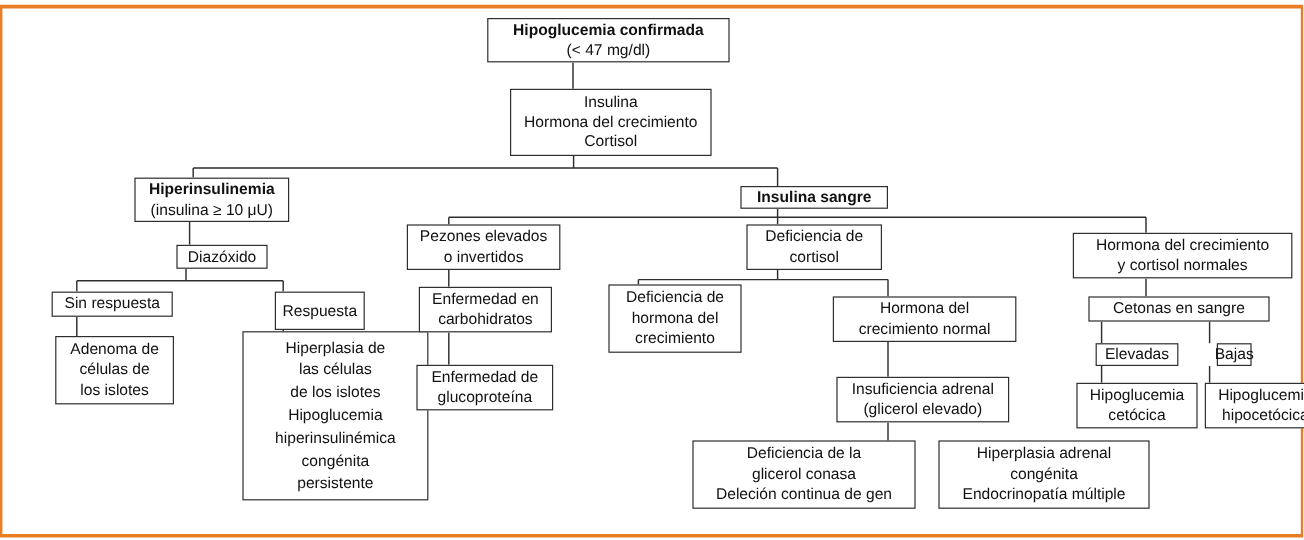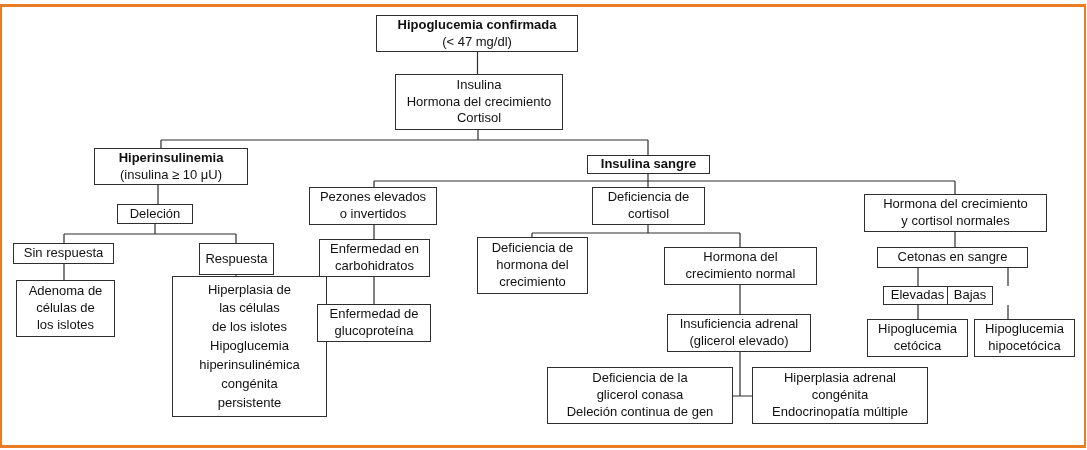--- a/index.html
+++ b/index.html
@@ -11,21 +11,21 @@
   .frame{
     position:absolute;left:0;top:4px;right:1px;bottom:2px;
     border:2px solid #e87d25;border-top-width:3px;border-bottom-width:3px;
     pointer-events:none;
   }
   svg.connectors{position:absolute;left:0;top:0;pointer-events:none;}
   svg.connectors path{stroke:#2e2e2e;stroke-width:1.2;fill:none;}
   .node{
     position:absolute;background:#fff;border:1px solid #2e2e2e;
     display:flex;flex-direction:column;align-items:center;justify-content:center;
-    text-align:center;font-size:13px;line-height:1.3;padding:1px 3px;
+    text-align:center;font-size:13px;line-height:1.3;padding:1px 3px;margin-left:30px;
   }
   .node .t{white-space:pre-line;}
   .bold{font-weight:bold;}
   .root{border-width:1.5px;}
 </style>
 </head>
 <body>
 
 <div class="frame" style="border-color: rgb(232, 125, 37);"></div>
 
@@ -52,31 +52,31 @@
   <span class="bold">Hipoglucemia confirmada</span>
   <span>(&lt; 47 mg/dl)</span>
 </div>
 
 <div class="node" style="left:395px;top:74px;width:168px;height:56px">
   <span class="t">Insulina
 Hormona del crecimiento
 Cortisol</span>
 </div>
 
-<div class="node" style="left:94px;top:148px;width:154px;height:37px">
+<div class="node" style="left:82px;top:148px;width:129px;height:37px">
   <span class="bold">Hiperinsulinemia</span>
   <span>(insulina ≥ 10 μU)</span>
 </div>
 
 <div class="node" style="left:587px;top:155px;width:123px;height:19px">
   <span class="bold">Insulina sangre</span>
 </div>
 
 <div class="node" style="left:117px;top:204px;width:76px;height:20px">
-  <span class="t">Deleción</span>
+  <span class="t">Diazóxido</span>
 </div>
 
 <div class="node" style="left:13px;top:243px;width:101px;height:21px">
   <span class="t">Sin respuesta</span>
 </div>
 
 <div class="node" style="left:199px;top:243px;width:75px;height:32px">
   <span class="t">Respuesta</span>
 </div>
 
@@ -150,21 +150,21 @@
 </div>
 
 <div class="node" style="left:877px;top:247px;width:151px;height:21px">
   <span class="t">Cetonas en sangre</span>
 </div>
 
 <div class="node" style="left:883px;top:286px;width:69px;height:19px">
   <span class="t">Elevadas</span>
 </div>
 
-<div class="node" style="left:947px;top:286px;width:46px;height:19px">
+<div class="node" style="left:984px;top:286px;width:29px;height:19px">
   <span class="t">Bajas</span>
 </div>
 
 <div class="node" style="left:867px;top:319px;width:101px;height:38px">
   <span class="t">Hipoglucemia
 cetócica</span>
 </div>
 
 <div class="node" style="left:974px;top:319px;width:101px;height:38px">
   <span class="t">Hipoglucemia

